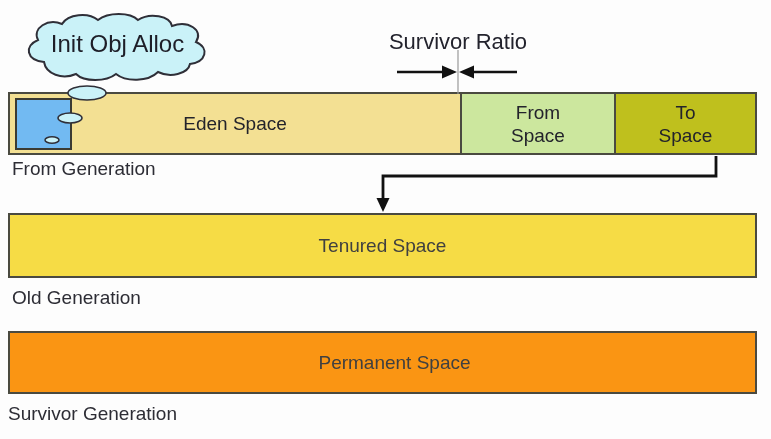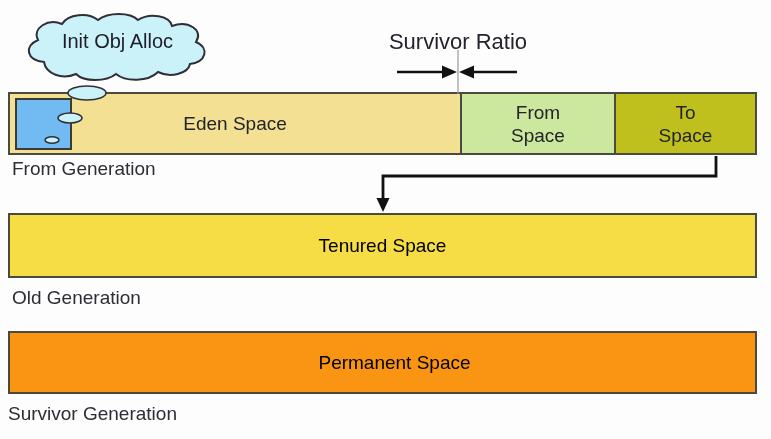--- a/index.html
+++ b/index.html
@@ -19,21 +19,21 @@
     position: absolute;
     left: 0; top: 0;
     width: 771px; height: 439px;
     z-index: 5;
     pointer-events: none;
   }
 
   .cloud-label {
     left: 30px; top: 30px; width: 175px;
     text-align: center;
-    font-size: 20px;
+    font-size: 24px;
     font-weight: 400;
     color: #1e1e28;
     z-index: 6;
   }
 
   .survivor-label {
     left: 360px; top: 29px; width: 196px;
     text-align: center;
     font-size: 22px;
     color: #23232d;
@@ -80,21 +80,21 @@
   .perm-gen-label  { left: 8px;  top: 403px; }
 
   .big-box {
     left: 8px;
     width: 749px;
     display: flex;
     align-items: center;
     justify-content: center;
     border: 2px solid #4a4a40;
     font-size: 19px;
-    color: #000000;
+    color: #404040;
     z-index: 1;
   }
   .tenured-box   { top: 213px; height: 65px; }
   .permanent-box { top: 331px; height: 63px; }
 </style>
 </head>
 <body>
 
 <div id="canvas" style="background: rgb(253, 253, 253);">
 

